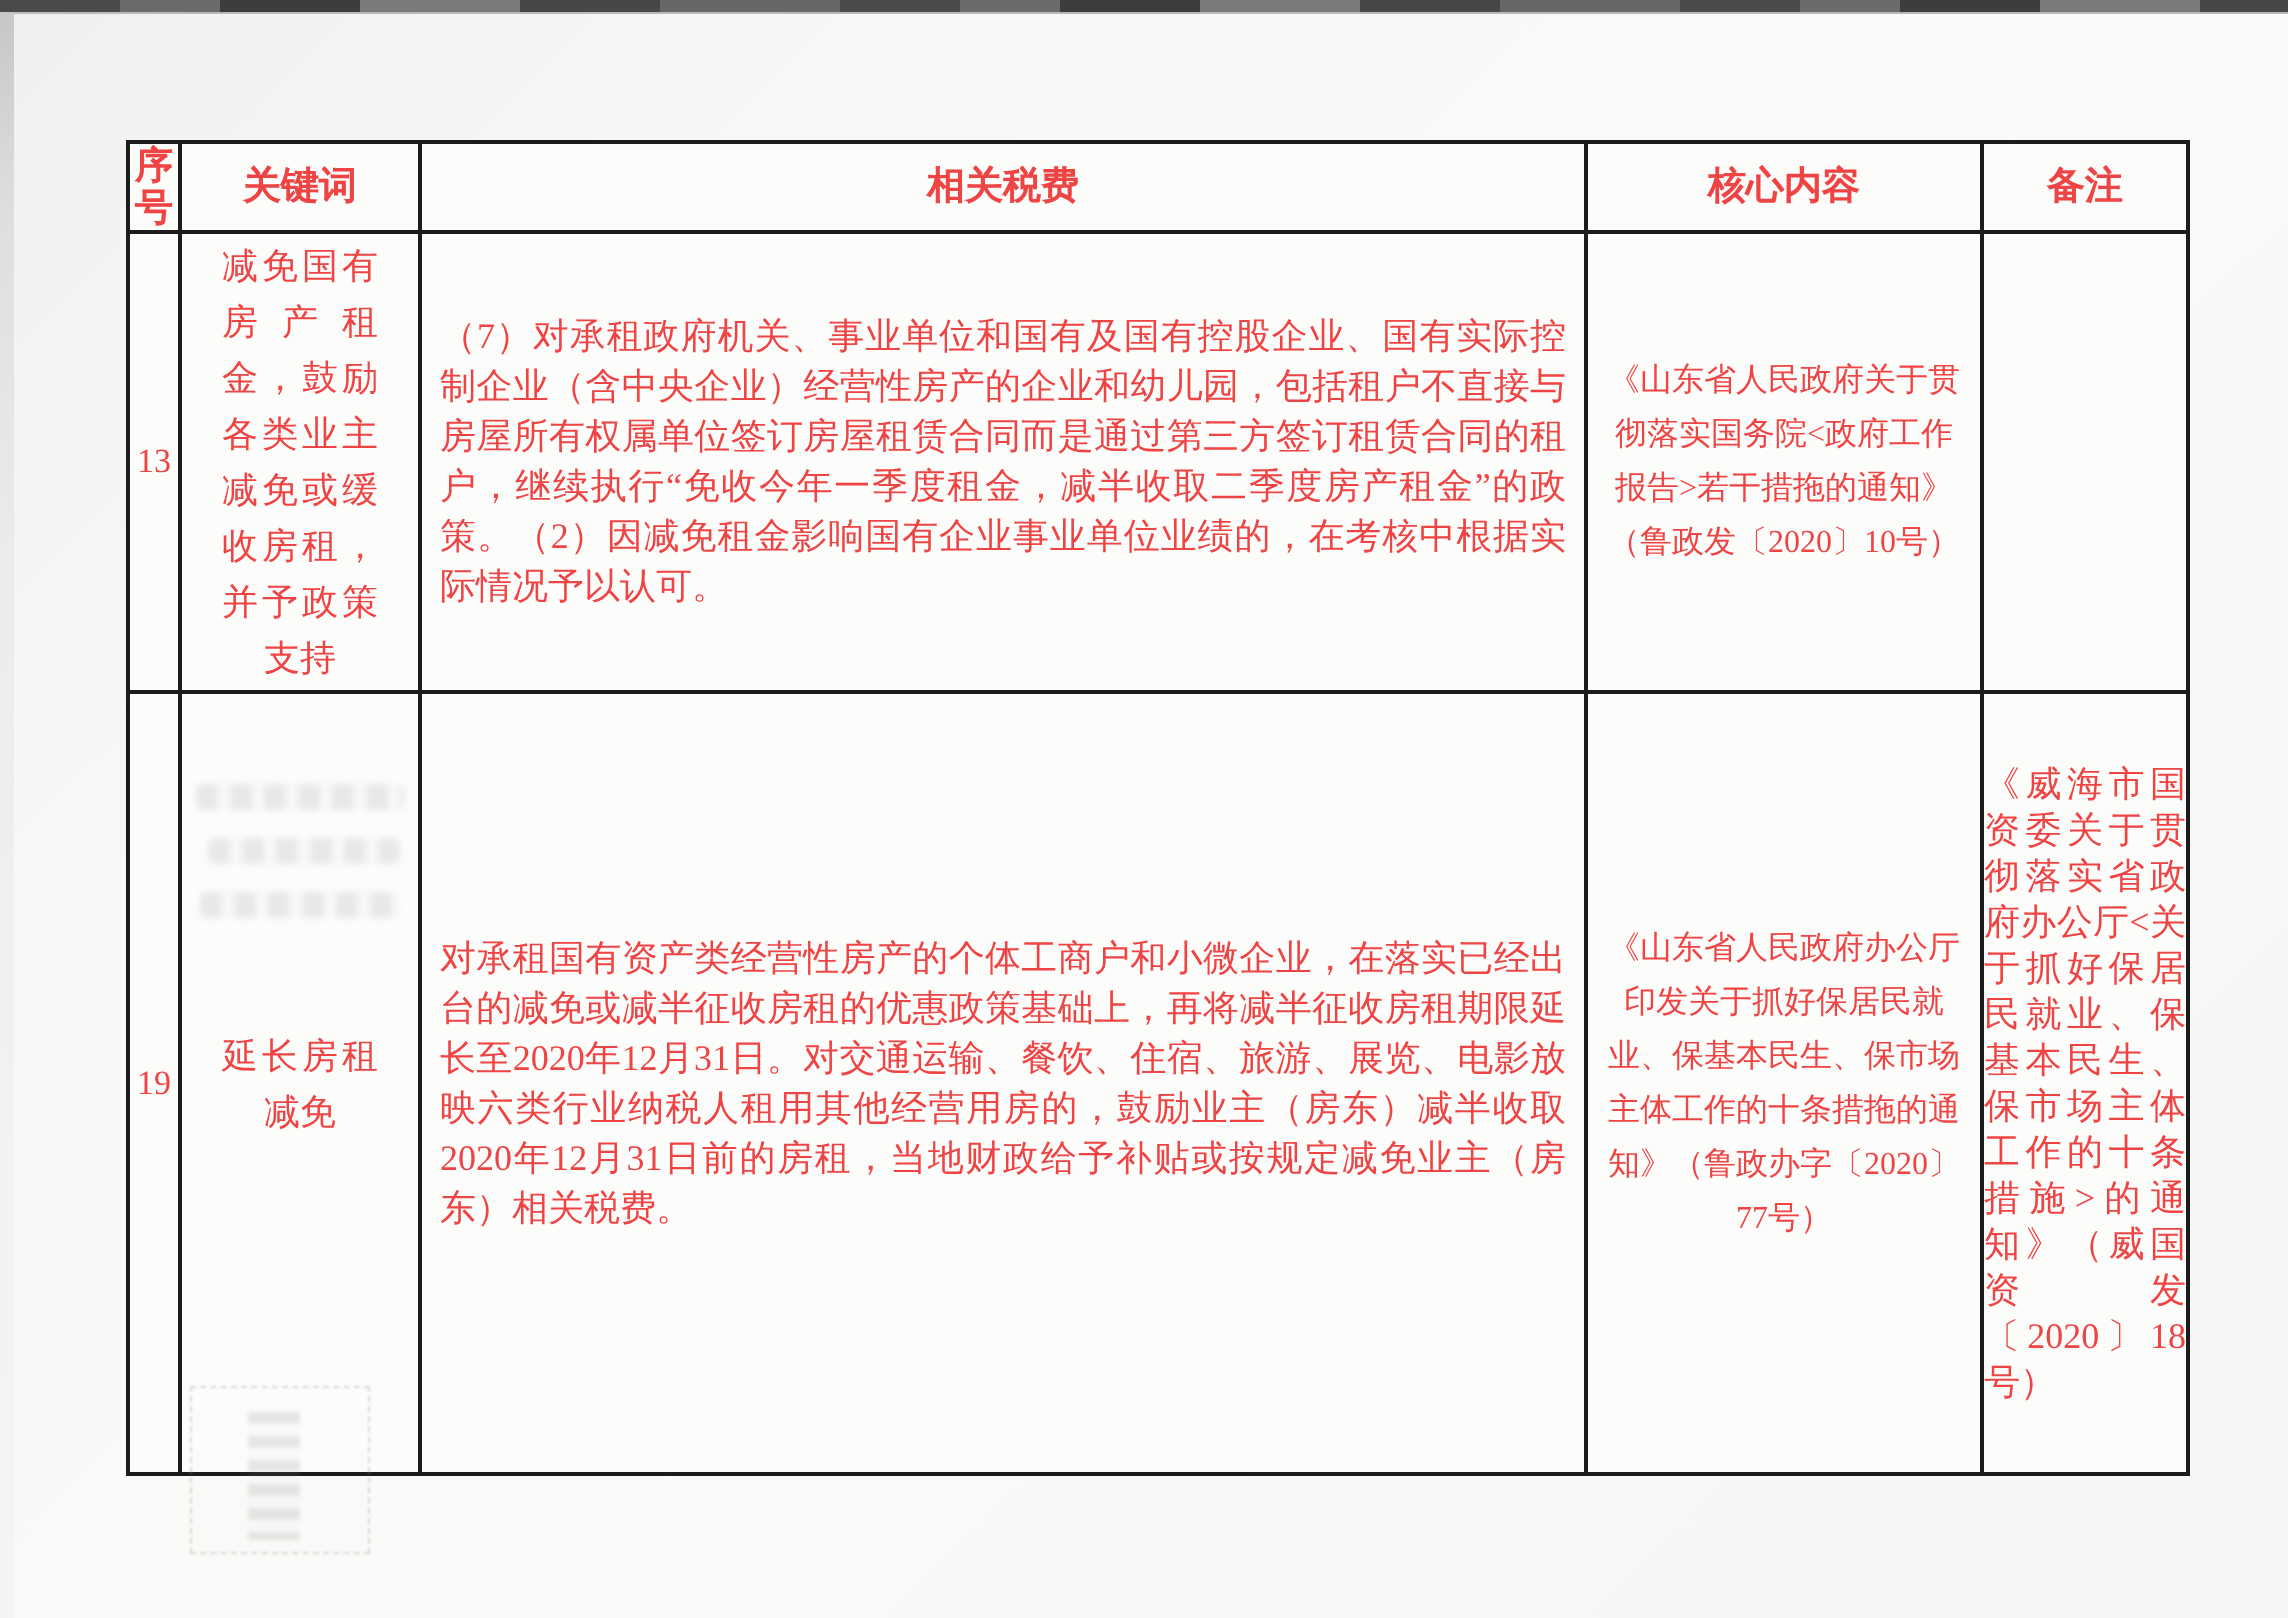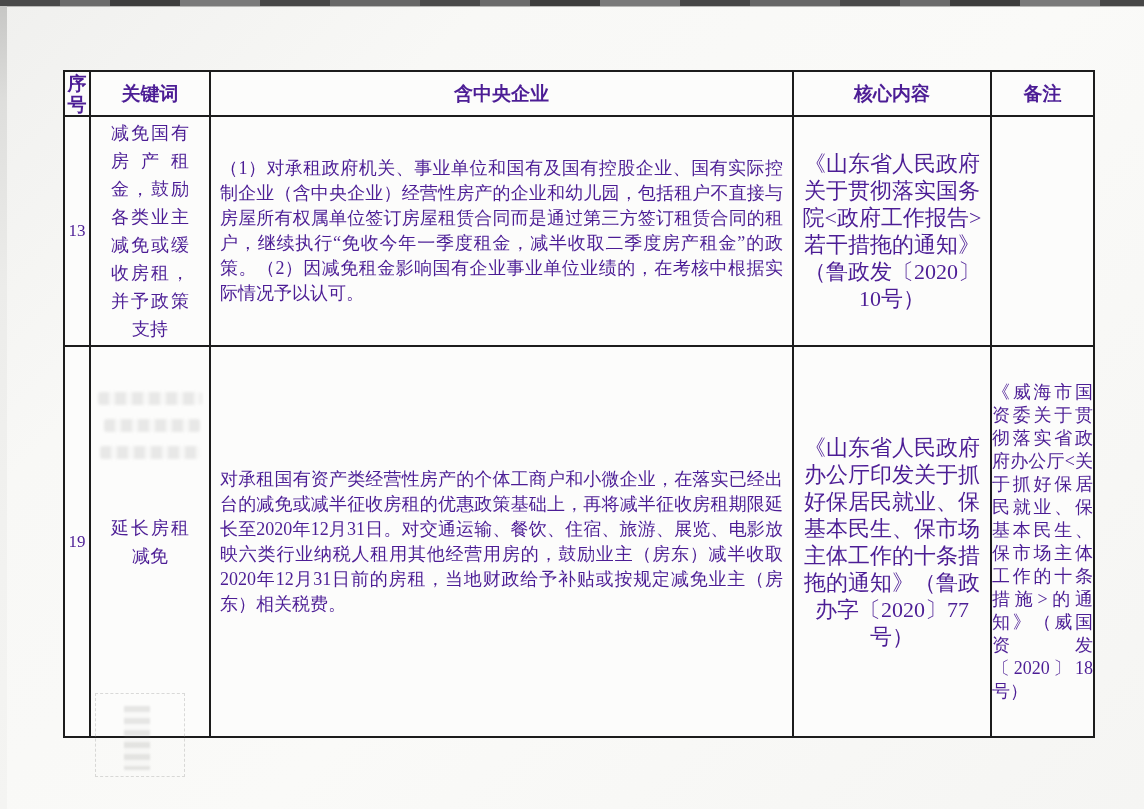--- a/index.html
+++ b/index.html
@@ -8,21 +8,21 @@
     width: 1144px;
     height: 809px;
     overflow: hidden;
     font-family: "Liberation Serif", "DejaVu Serif", serif;
   }
   .page {
     position: relative;
     width: 1144px;
     height: 809px;
     background: linear-gradient(135deg, #f0f0ee 0%, #f8f8f6 25%, #fafaf8 55%, #f5f5f3 100%);
-    color: #4c1d95;
+    color: #ef4444;
   }
   
   .scan-top-edge {
     position: absolute;
     top: 0; left: 0; right: 0;
     height: 6px;
     background: repeating-linear-gradient(90deg,
       #4a4a4a 0 60px, #6b6b6b 60px 110px, #3d3d3d 110px 180px,
       #7a7a7a 180px 260px, #474747 260px 330px, #676767 330px 420px);
     border-bottom: 1px solid #b9b9b7;
@@ -103,21 +103,21 @@
     text-align-last: center;
     padding: 2px 20px;
   }
   td.content {
     font-size: 18px;
     line-height: 25px;
     text-align: justify;
     padding: 4px 9px;
   }
   td.source {
-    font-size: 22px;
+    font-size: 16px;
     line-height: 27px;
     text-align: center;
     padding: 2px 6px;
   }
   td.remark {
     font-size: 18px;
     line-height: 23px;
     text-align: justify;
     padding: 2px 0;
     line-break: loose;
@@ -136,30 +136,30 @@
       <col style="width:26px">
       <col style="width:120px">
       <col style="width:583px">
       <col style="width:198px">
       <col style="width:103px">
     </colgroup>
     <thead>
       <tr>
         <th class="hdr">序号</th>
         <th class="hdr">关键词</th>
-        <th class="hdr">含中央企业</th>
+        <th class="hdr">相关税费</th>
         <th class="hdr">核心内容</th>
         <th class="hdr">备注</th>
       </tr>
     </thead>
     <tbody>
       <tr class="row-13">
         <td class="num">13</td>
         <td class="keyword">减免国有房产租金，鼓励各类业主减免或缓收房租，并予政策支持</td>
-        <td class="content">（1）对承租政府机关、事业单位和国有及国有控股企业、国有实际控制企业（含中央企业）经营性房产的企业和幼儿园，包括租户不直接与房屋所有权属单位签订房屋租赁合同而是通过第三方签订租赁合同的租户，继续执行“免收今年一季度租金，减半收取二季度房产租金”的政策。（2）因减免租金影响国有企业事业单位业绩的，在考核中根据实际情况予以认可。</td>
+        <td class="content">（7）对承租政府机关、事业单位和国有及国有控股企业、国有实际控制企业（含中央企业）经营性房产的企业和幼儿园，包括租户不直接与房屋所有权属单位签订房屋租赁合同而是通过第三方签订租赁合同的租户，继续执行“免收今年一季度租金，减半收取二季度房产租金”的政策。（2）因减免租金影响国有企业事业单位业绩的，在考核中根据实际情况予以认可。</td>
         <td class="source">《山东省人民政府关于贯彻落实国务院&lt;政府工作报告&gt;若干措拖的通知》（鲁政发〔2020〕10号）</td>
         <td class="remark"></td>
       </tr>
       <tr class="row-14">
         <td class="num">19</td>
         <td class="keyword">延长房租减免</td>
         <td class="content">对承租国有资产类经营性房产的个体工商户和小微企业，在落实已经出台的减免或减半征收房租的优惠政策基础上，再将减半征收房租期限延长至2020年12月31日。对交通运输、餐饮、住宿、旅游、展览、电影放映六类行业纳税人租用其他经营用房的，鼓励业主（房东）减半收取2020年12月31日前的房租，当地财政给予补贴或按规定减免业主（房东）相关税费。</td>
         <td class="source">《山东省人民政府办公厅印发关于抓好保居民就业、保基本民生、保市场主体工作的十条措拖的通知》（鲁政办字〔2020〕77号）</td>
         <td class="remark">《威海市国资委关于贯彻落实省政府办公厅&lt;关于抓好保居民就业、保基本民生、保市场主体工作的十条措施&gt;的通知》（威国资发〔2020〕18号）</td>
       </tr>

